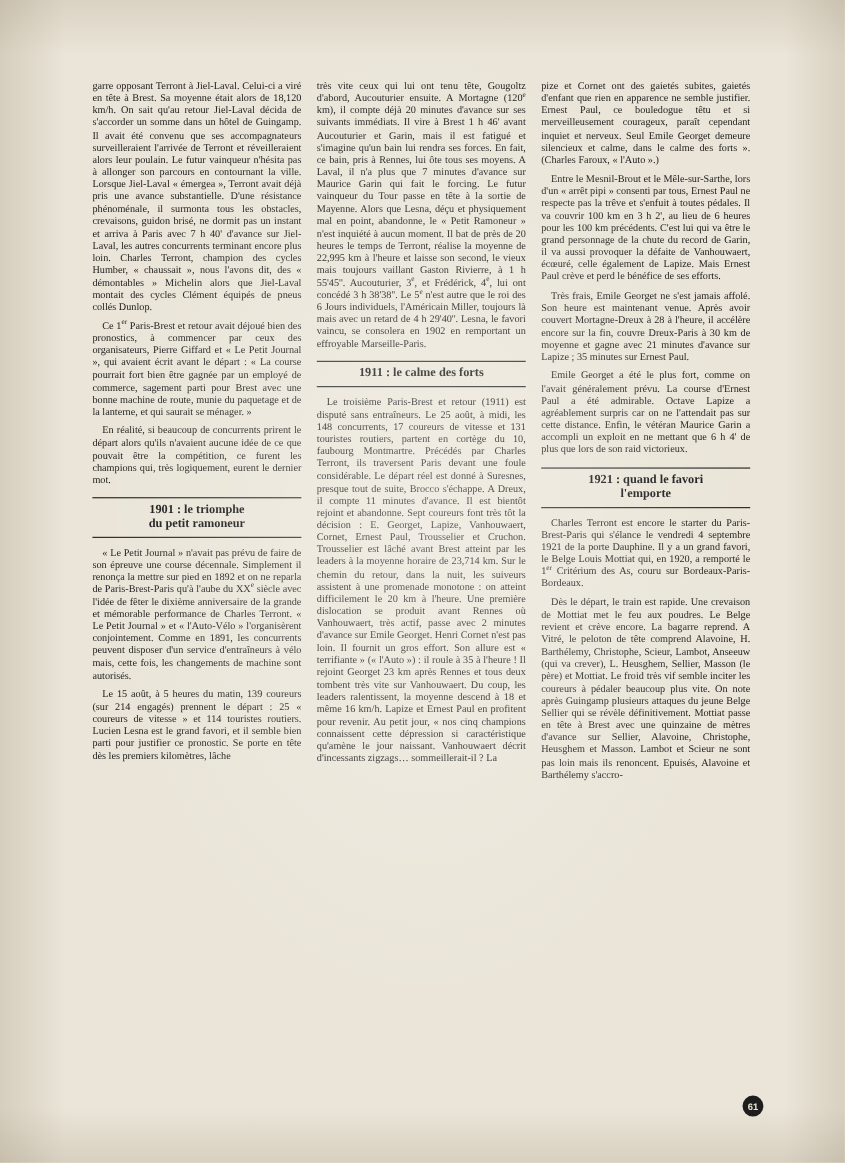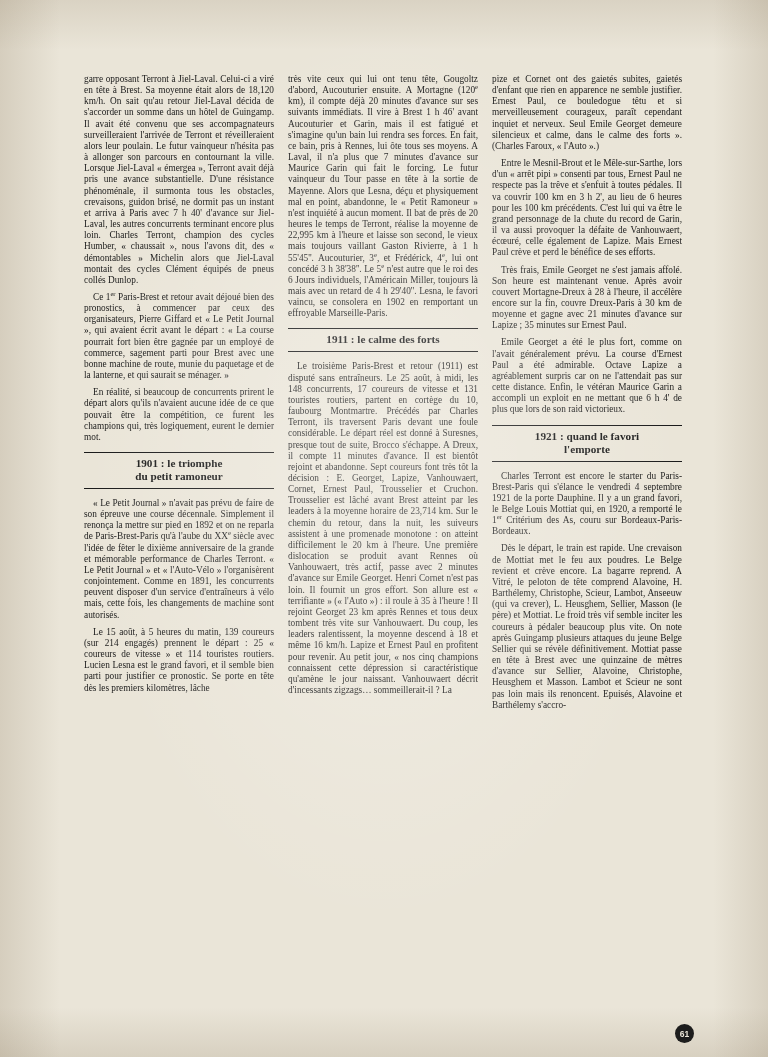--- a/index.html
+++ b/index.html
@@ -67,21 +67,21 @@
     border-top: 1.2px solid #1a1a1a;
     border-bottom: 1.2px solid #1a1a1a;
     padding: 4px 0 5px 0;
   }
   .heading.tall {
     padding: 4px 0 5px 0;
   }
   .folio {
     position: absolute;
     right: 74px;
-    bottom: 14px;
+    bottom: 42px;
     width: 19px;
     height: 19px;
     border-radius: 50%;
     background: #1d1d1d;
     color: #eae5d8;
     font-size: 8.5px;
     font-weight: bold;
     display: flex;
     align-items: center;
     justify-content: center;

